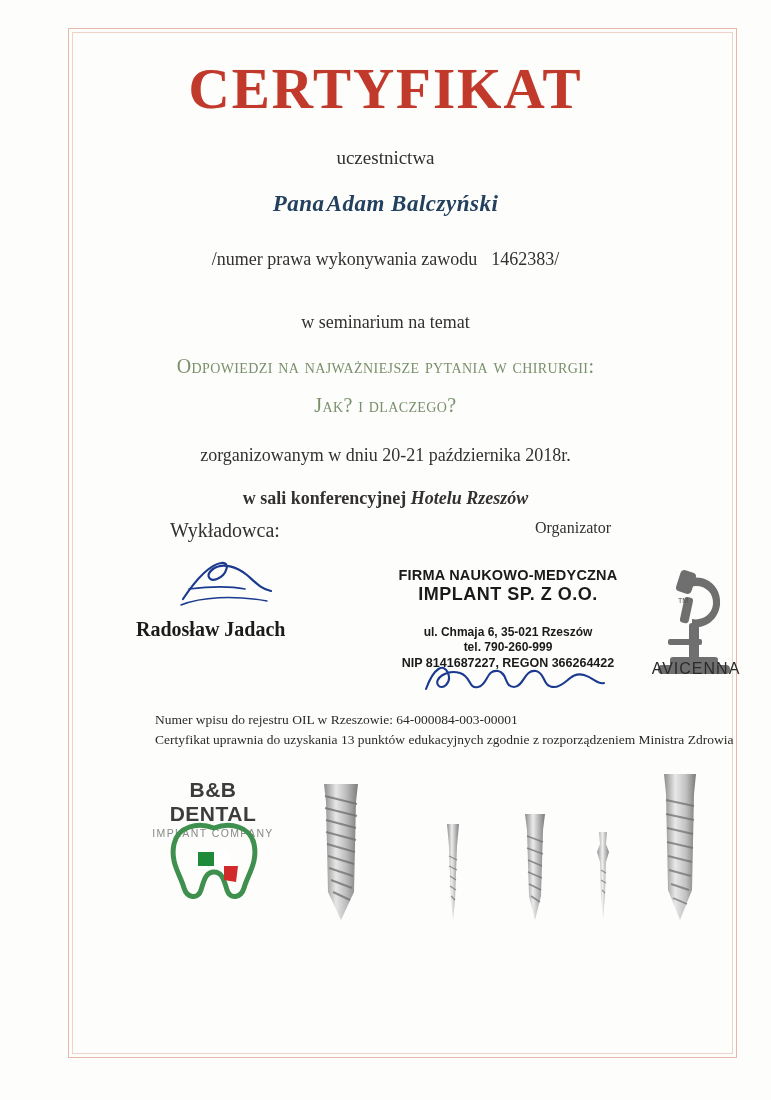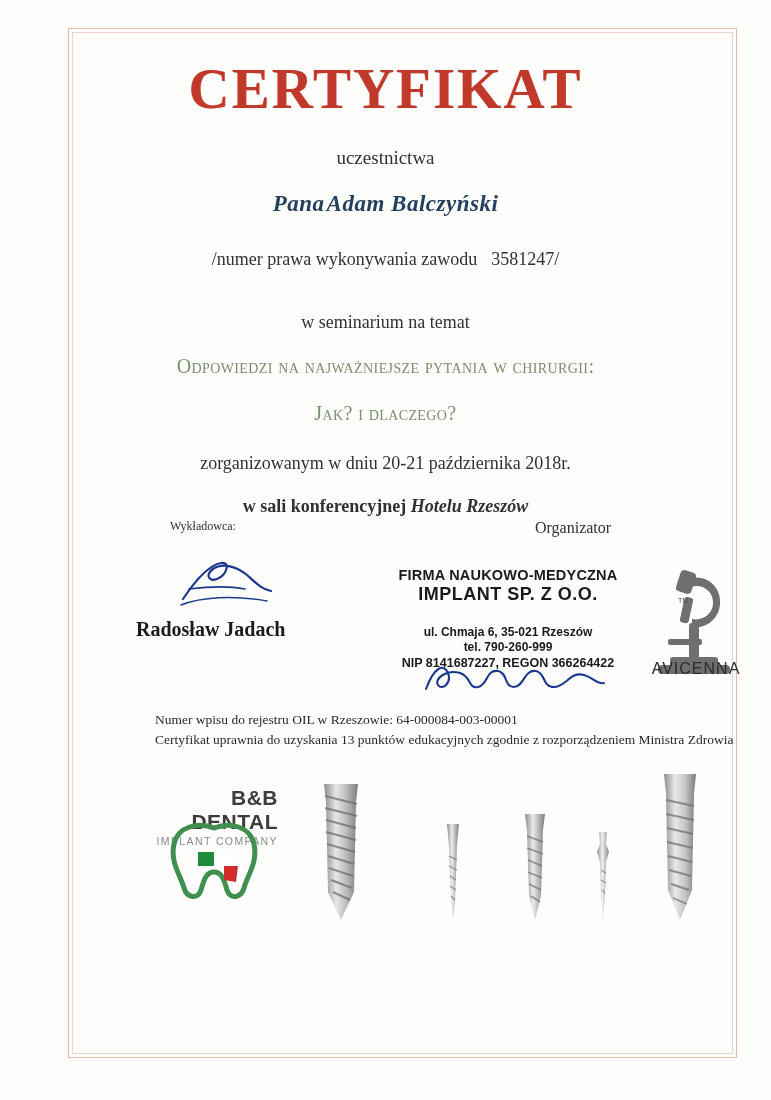--- a/index.html
+++ b/index.html
@@ -86,21 +86,21 @@
   }
 
   .topic1 {
     margin-top: 22px;
     font-size: 20px;
     color: #7a8f6b;
     font-variant: small-caps;
     letter-spacing: 0.4px;
   }
   .topic2 {
-    margin-top: 24px;
+    margin-top: 16px;
     font-size: 20px;
     color: #7a8f6b;
     font-variant: small-caps;
     letter-spacing: 0.4px;
   }
 
   .date-line {
     margin-top: 28px;
     font-size: 18px;
     color: #33312f;
@@ -118,21 +118,21 @@
     position: absolute;
     left: 0;
     right: 0;
     top: 505px;
     height: 200px;
   }
   .lecturer-label {
     position: absolute;
     left: 170px;
     top: 14px;
-    font-size: 12px;
+    font-size: 20px;
     color: #33312f;
   }
   .lecturer-name {
     position: absolute;
     left: 136px;
     top: 113px;
     font-size: 20px;
     font-weight: bold;
     color: #1b1b1b;
     font-family: "Liberation Serif", serif;
@@ -217,23 +217,23 @@
   .sponsor-band {
     position: absolute;
     left: 0;
     right: 0;
     top: 770px;
     height: 170px;
   }
   .bb-logo {
     position: absolute;
     left: 148px;
-    top: 16px;
+    top: 8px;
     width: 130px;
-    text-align: right;
+    text-align: center;
     font-family: "Liberation Sans", sans-serif;
   }
   .bb-logo .bb-main {
     font-size: 21px;
     font-weight: bold;
     color: #3c3c3c;
     letter-spacing: 0.5px;
   }
   .bb-logo .bb-sub {
     font-size: 10.5px;
@@ -273,21 +273,21 @@
 
     <div class="cert-title">CERTYFIKAT</div>
 
     <div class="line-uczestnictwa">uczestnictwa</div>
 
     <div class="participant">
       <span class="pana">Pana</span><span>Adam Balczyński</span>
     </div>
 
     <div class="license">
-      <span>/numer prawa  wykonywania zawodu</span><span class="num">3581247/</span>
+      <span>/numer prawa  wykonywania zawodu</span><span class="num">1462383/</span>
     </div>
 
     <div class="seminar-lead">w seminarium na temat</div>
 
     <div class="topic1">Odpowiedzi na najważniejsze pytania w chirurgii:</div>
     <div class="topic2">Jak? i dlaczego?</div>
 
     <div class="date-line">zorganizowanym w dniu 20-21 października 2018r.</div>
 
     <div class="venue-line">

